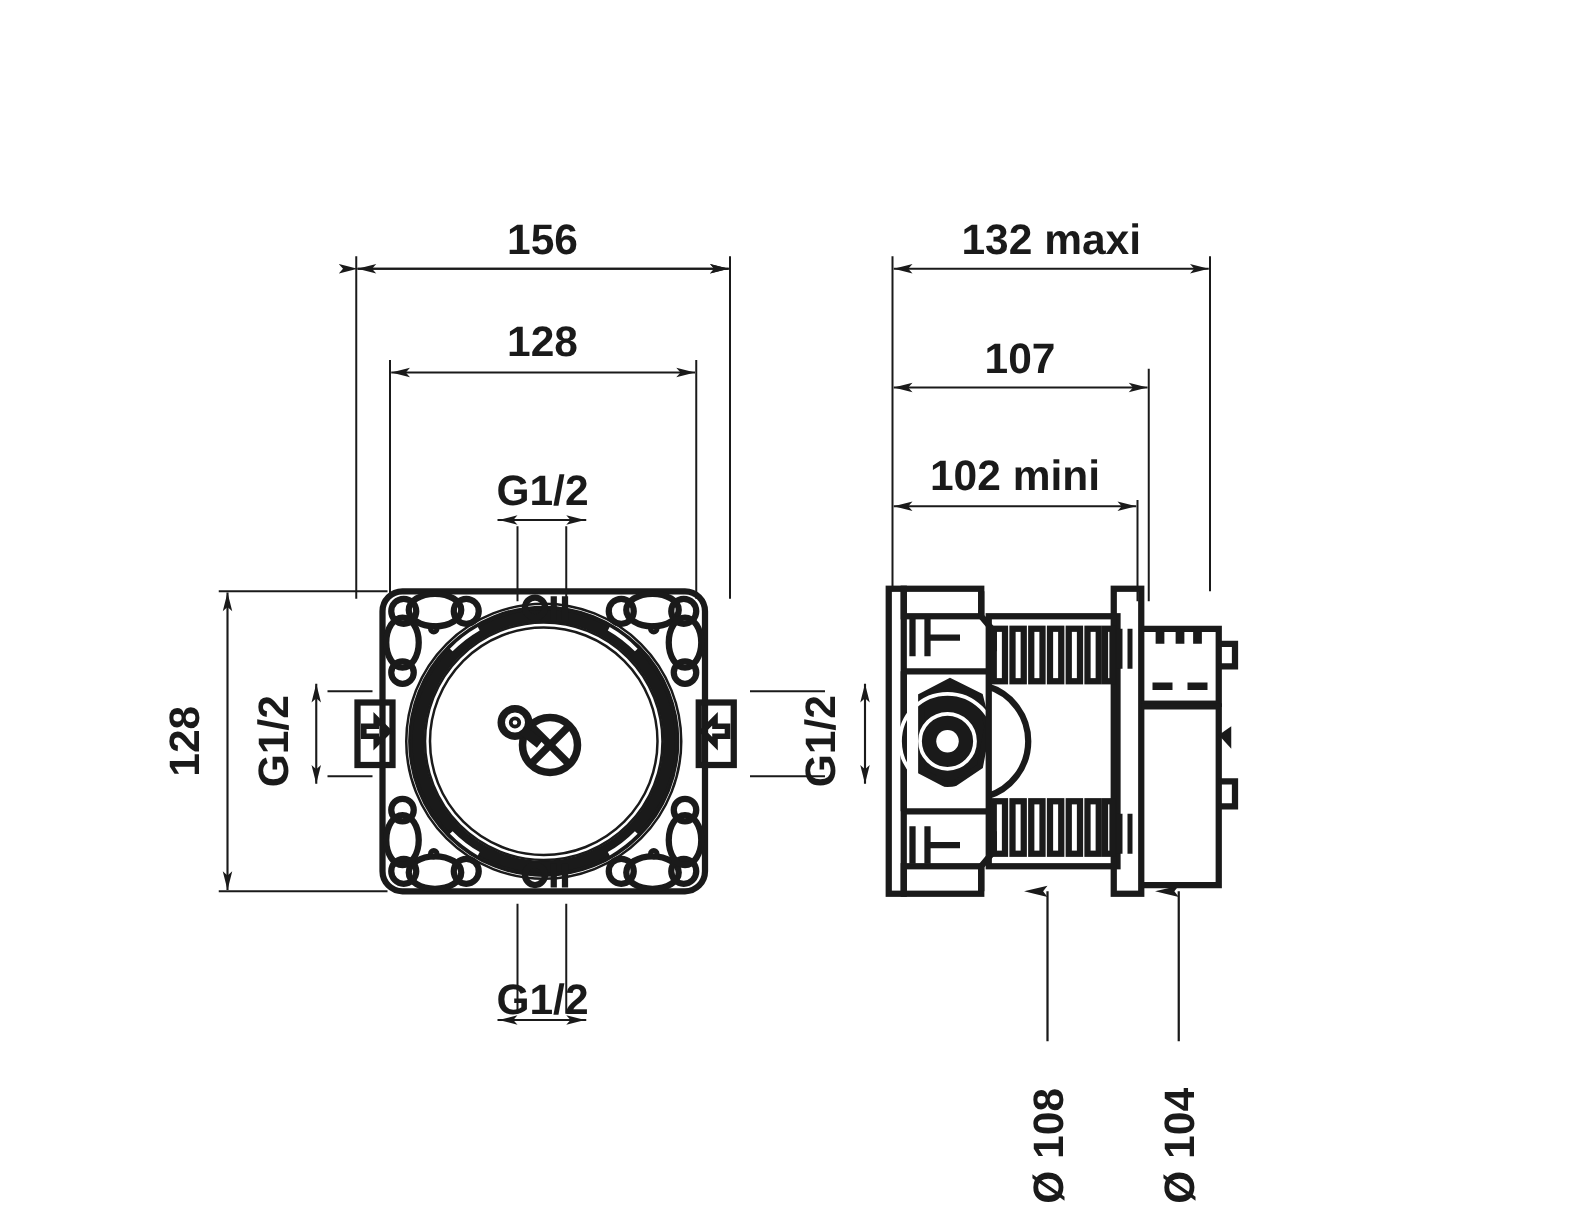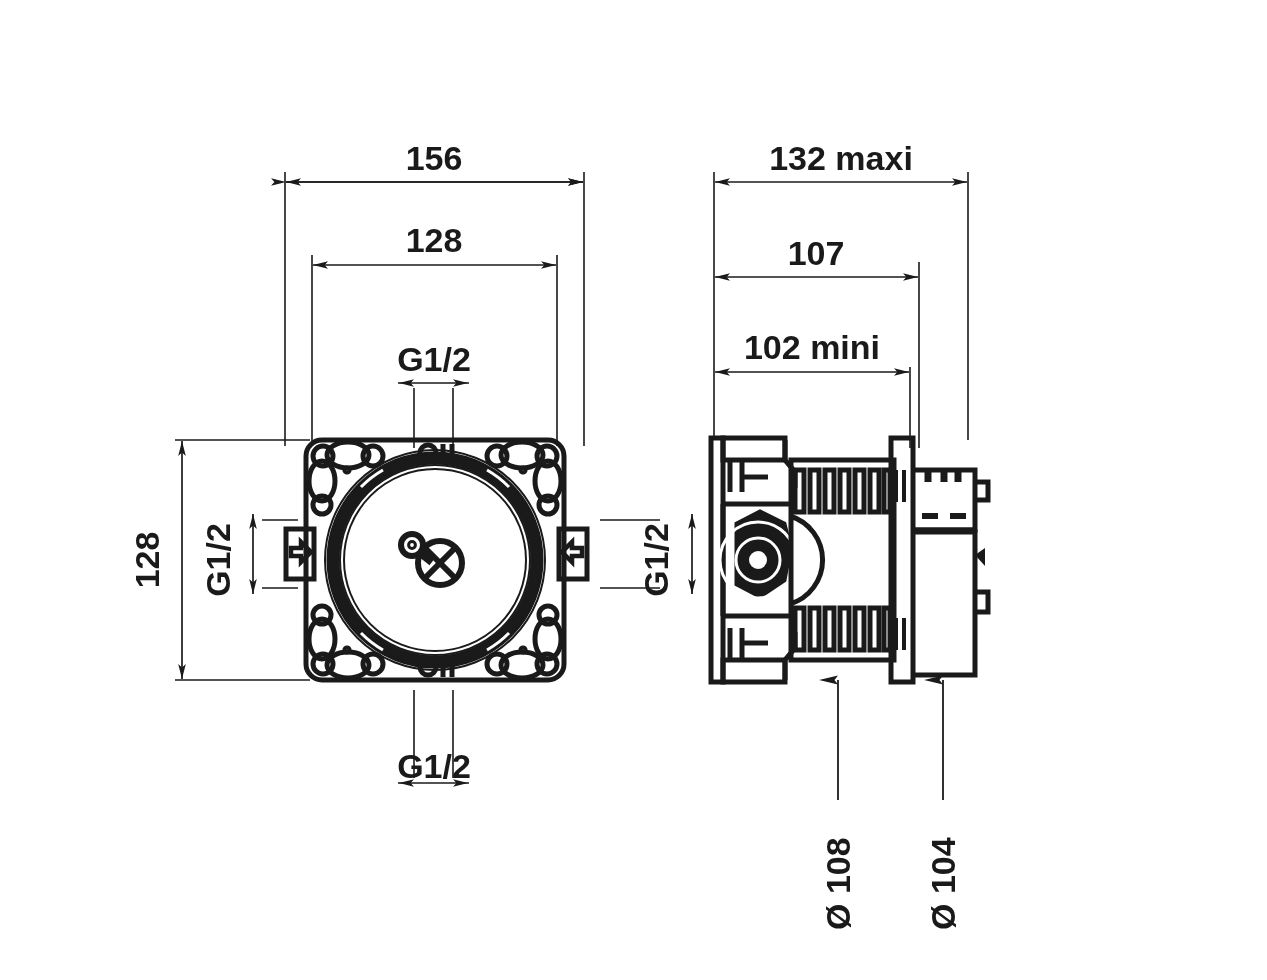--- a/index.html
+++ b/index.html
@@ -1,18 +1,18 @@
 <!DOCTYPE html>
 <html><head>
 <meta charset="utf-8">
 <style>
   html,body{margin:0;padding:0;background:#ffffff;}
   body{width:1267px;height:980px;overflow:hidden;
        font-family:"Liberation Sans",sans-serif;color:#1a1a1a;}
-  #stage{position:relative;width:1267px;height:883px;background:#fff;}
+  #stage{position:relative;width:1267px;height:883px;background:#fff;margin-top:33px;}
   svg{display:block;}
   .dimtext{font-family:"Liberation Sans",sans-serif;font-weight:bold;
            font-size:34px;fill:#1a1a1a;}
 </style>
 </head>
 <body>
 
 <div id="stage">
 <svg width="1267" height="980" viewBox="0 0 1267 980">
   <defs>

